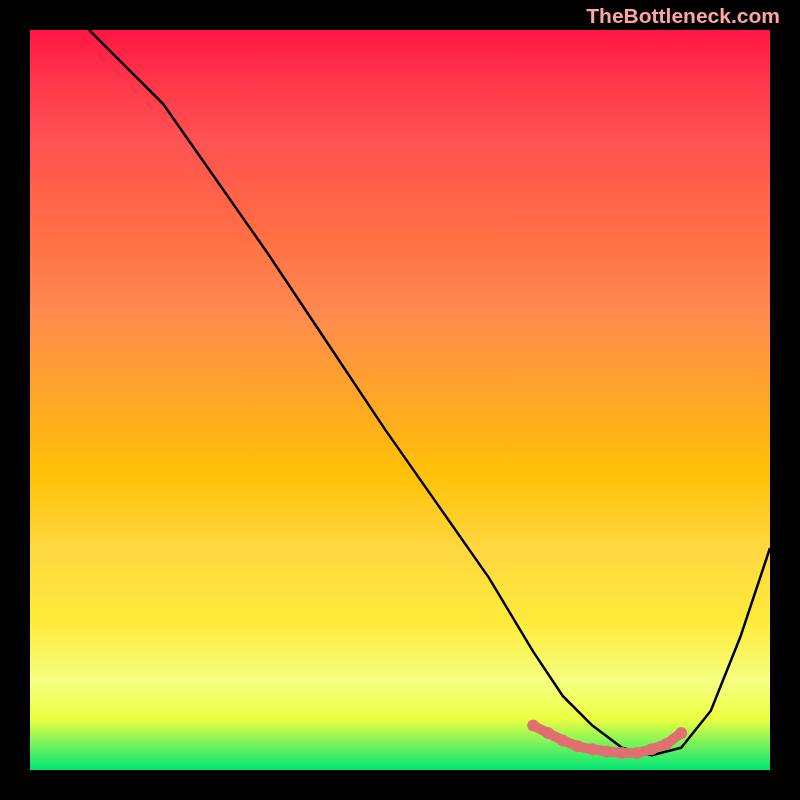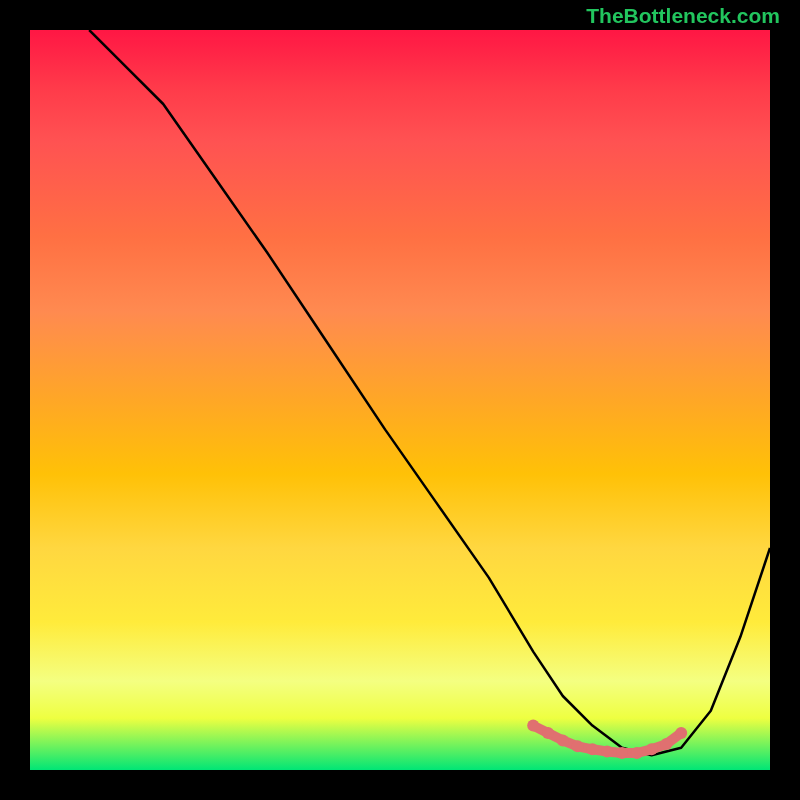--- a/index.html
+++ b/index.html
@@ -8,21 +8,21 @@
     background: #000;
     width: 800px;
     height: 800px;
     position: relative;
     font-family: Arial, sans-serif;
   }
   .watermark {
     position: absolute;
     top: 4px;
     right: 20px;
-    color: #22c55e;
+    color: #fca5a5;
     font-size: 21px;
     font-weight: bold;
     z-index: 10;
   }
   .plot-area {
     position: absolute;
     left: 30px;
     top: 30px;
     width: 740px;
     height: 740px;

